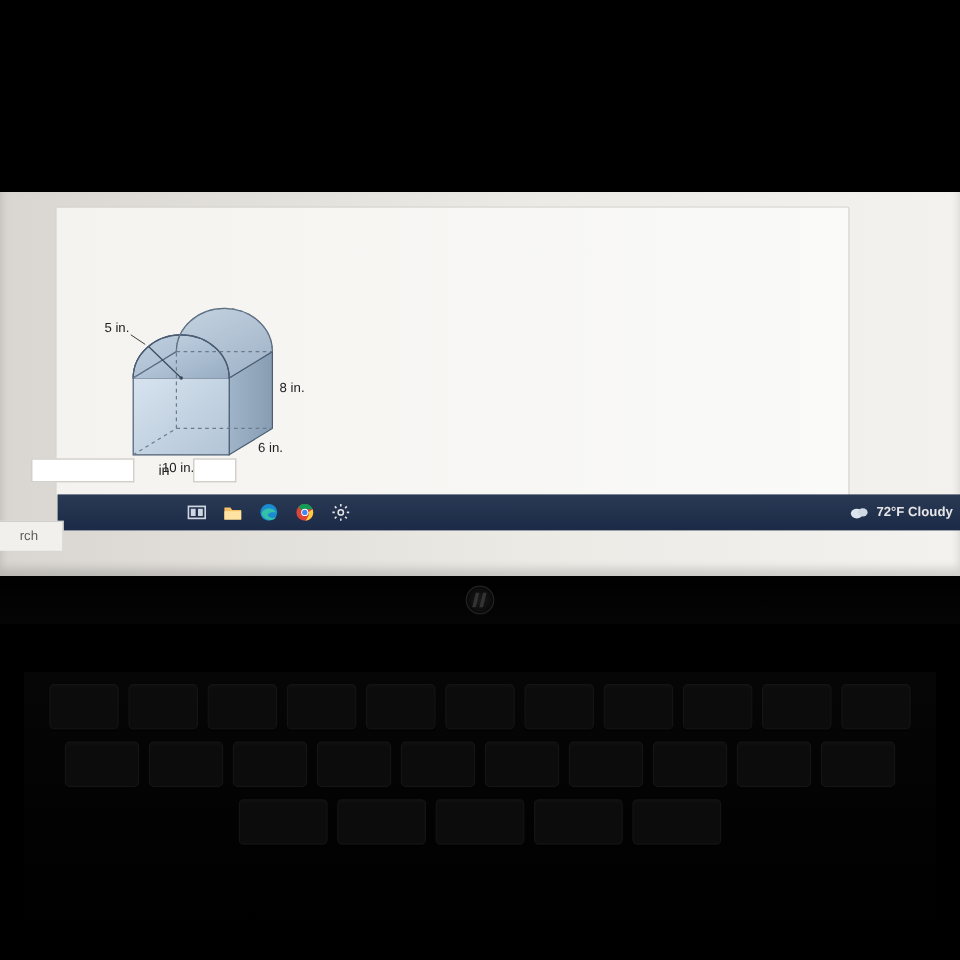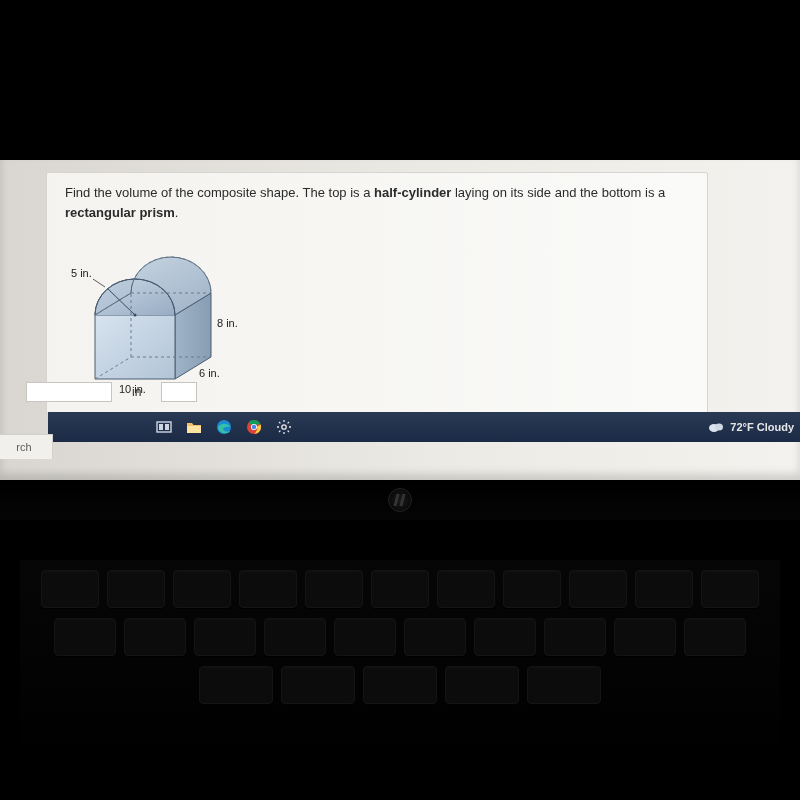--- a/index.html
+++ b/index.html
@@ -42,21 +42,21 @@
     left: 18px;
     right: 18px;
     font-size: 13px;
     color: #2b2b2b;
     line-height: 1.5;
   }
   .question .bold { font-weight: 700; }
 
   .diagram {
     position: absolute;
-    left: 18px;
+    left: 34px;
     top: 56px;
     width: 190px;
     height: 170px;
   }
   .diagram svg { width: 100%; height: 100%; }
 
   .answer-row {
     position: absolute;
     left: 8px;
     top: 222px;
@@ -172,23 +172,20 @@
 </style>
 </head>
 <body>
 
 <div class="photo-area">
 
   <div class="screen">
 
     <div class="content-card">
 
-      <div class="question">
-        <span>Find the volume of the composite shape. The top is a </span><span class="bold">half-cylinder</span><span> laying on its side and the bottom is a </span><span class="bold">rectangular prism</span><span>.</span>
-      </div>
 
       <div class="diagram">
         <svg viewBox="0 0 190 170">
 
           <defs>
             <linearGradient id="frontGrad" x1="0" y1="0" x2="1" y2="1">
               <stop offset="0%" stop-color="#d7e3ef"></stop>
               <stop offset="100%" stop-color="#b2c4d6"></stop>
             </linearGradient>
             <linearGradient id="sideGrad" x1="0" y1="0" x2="1" y2="0">

